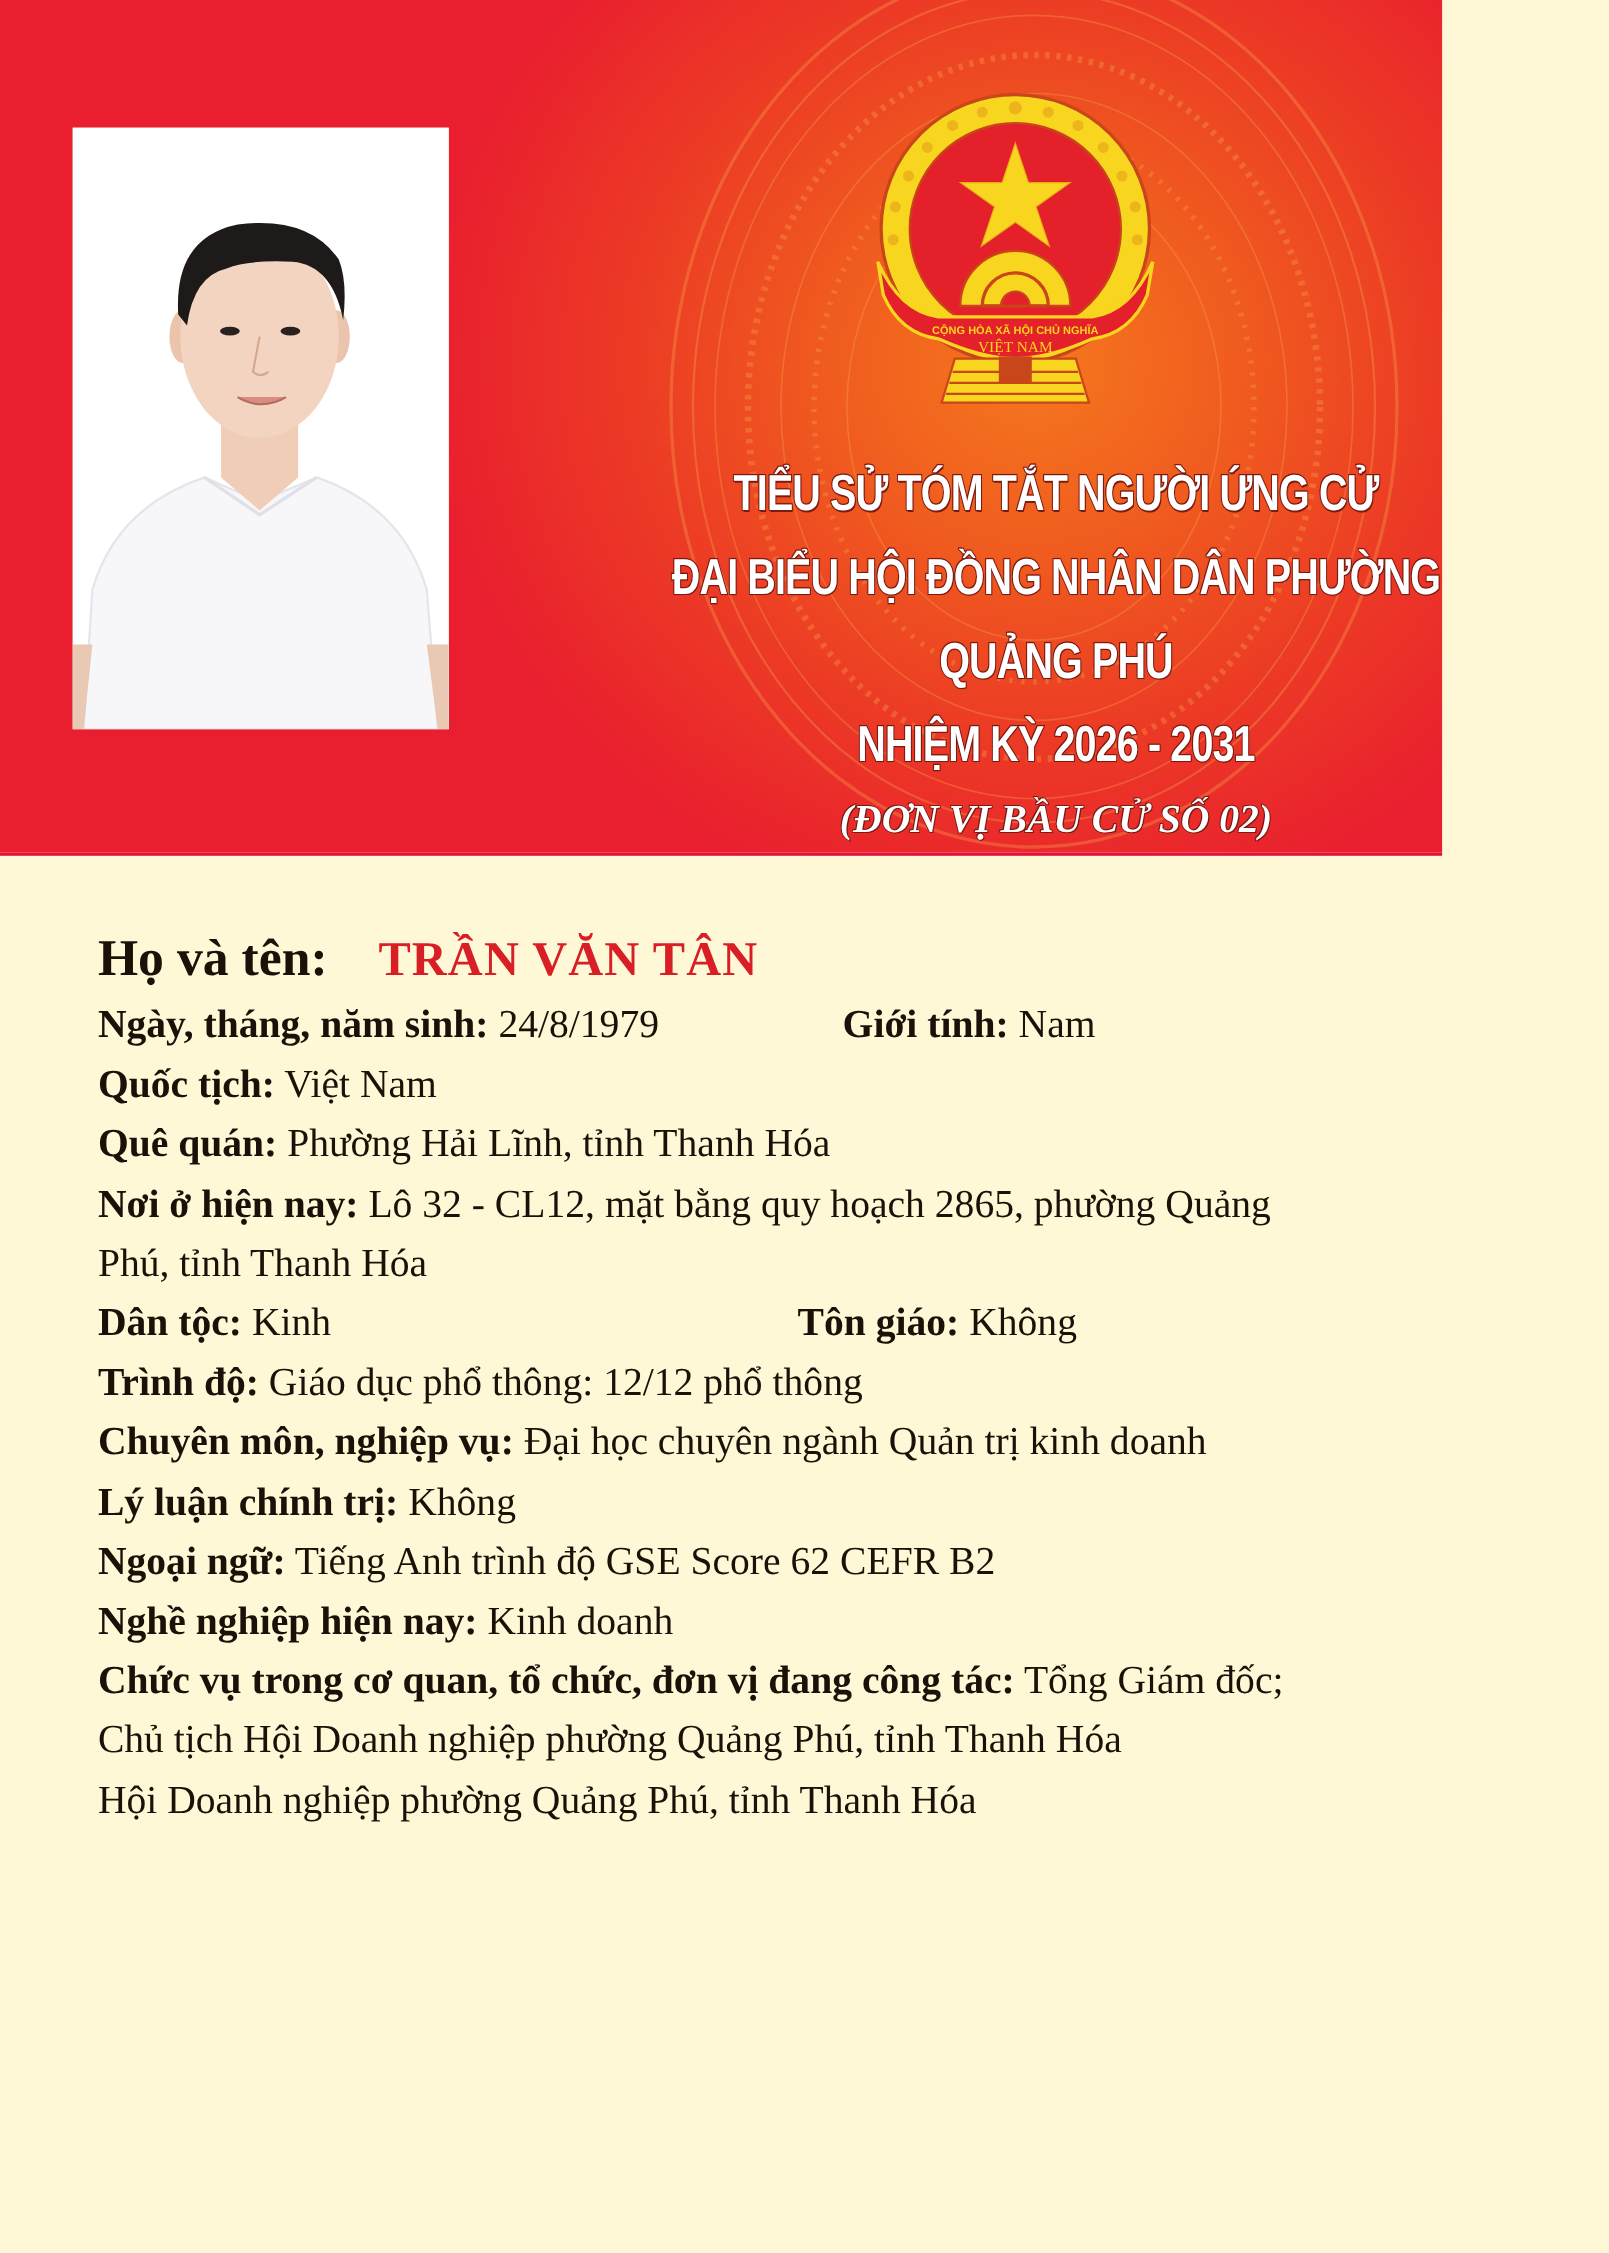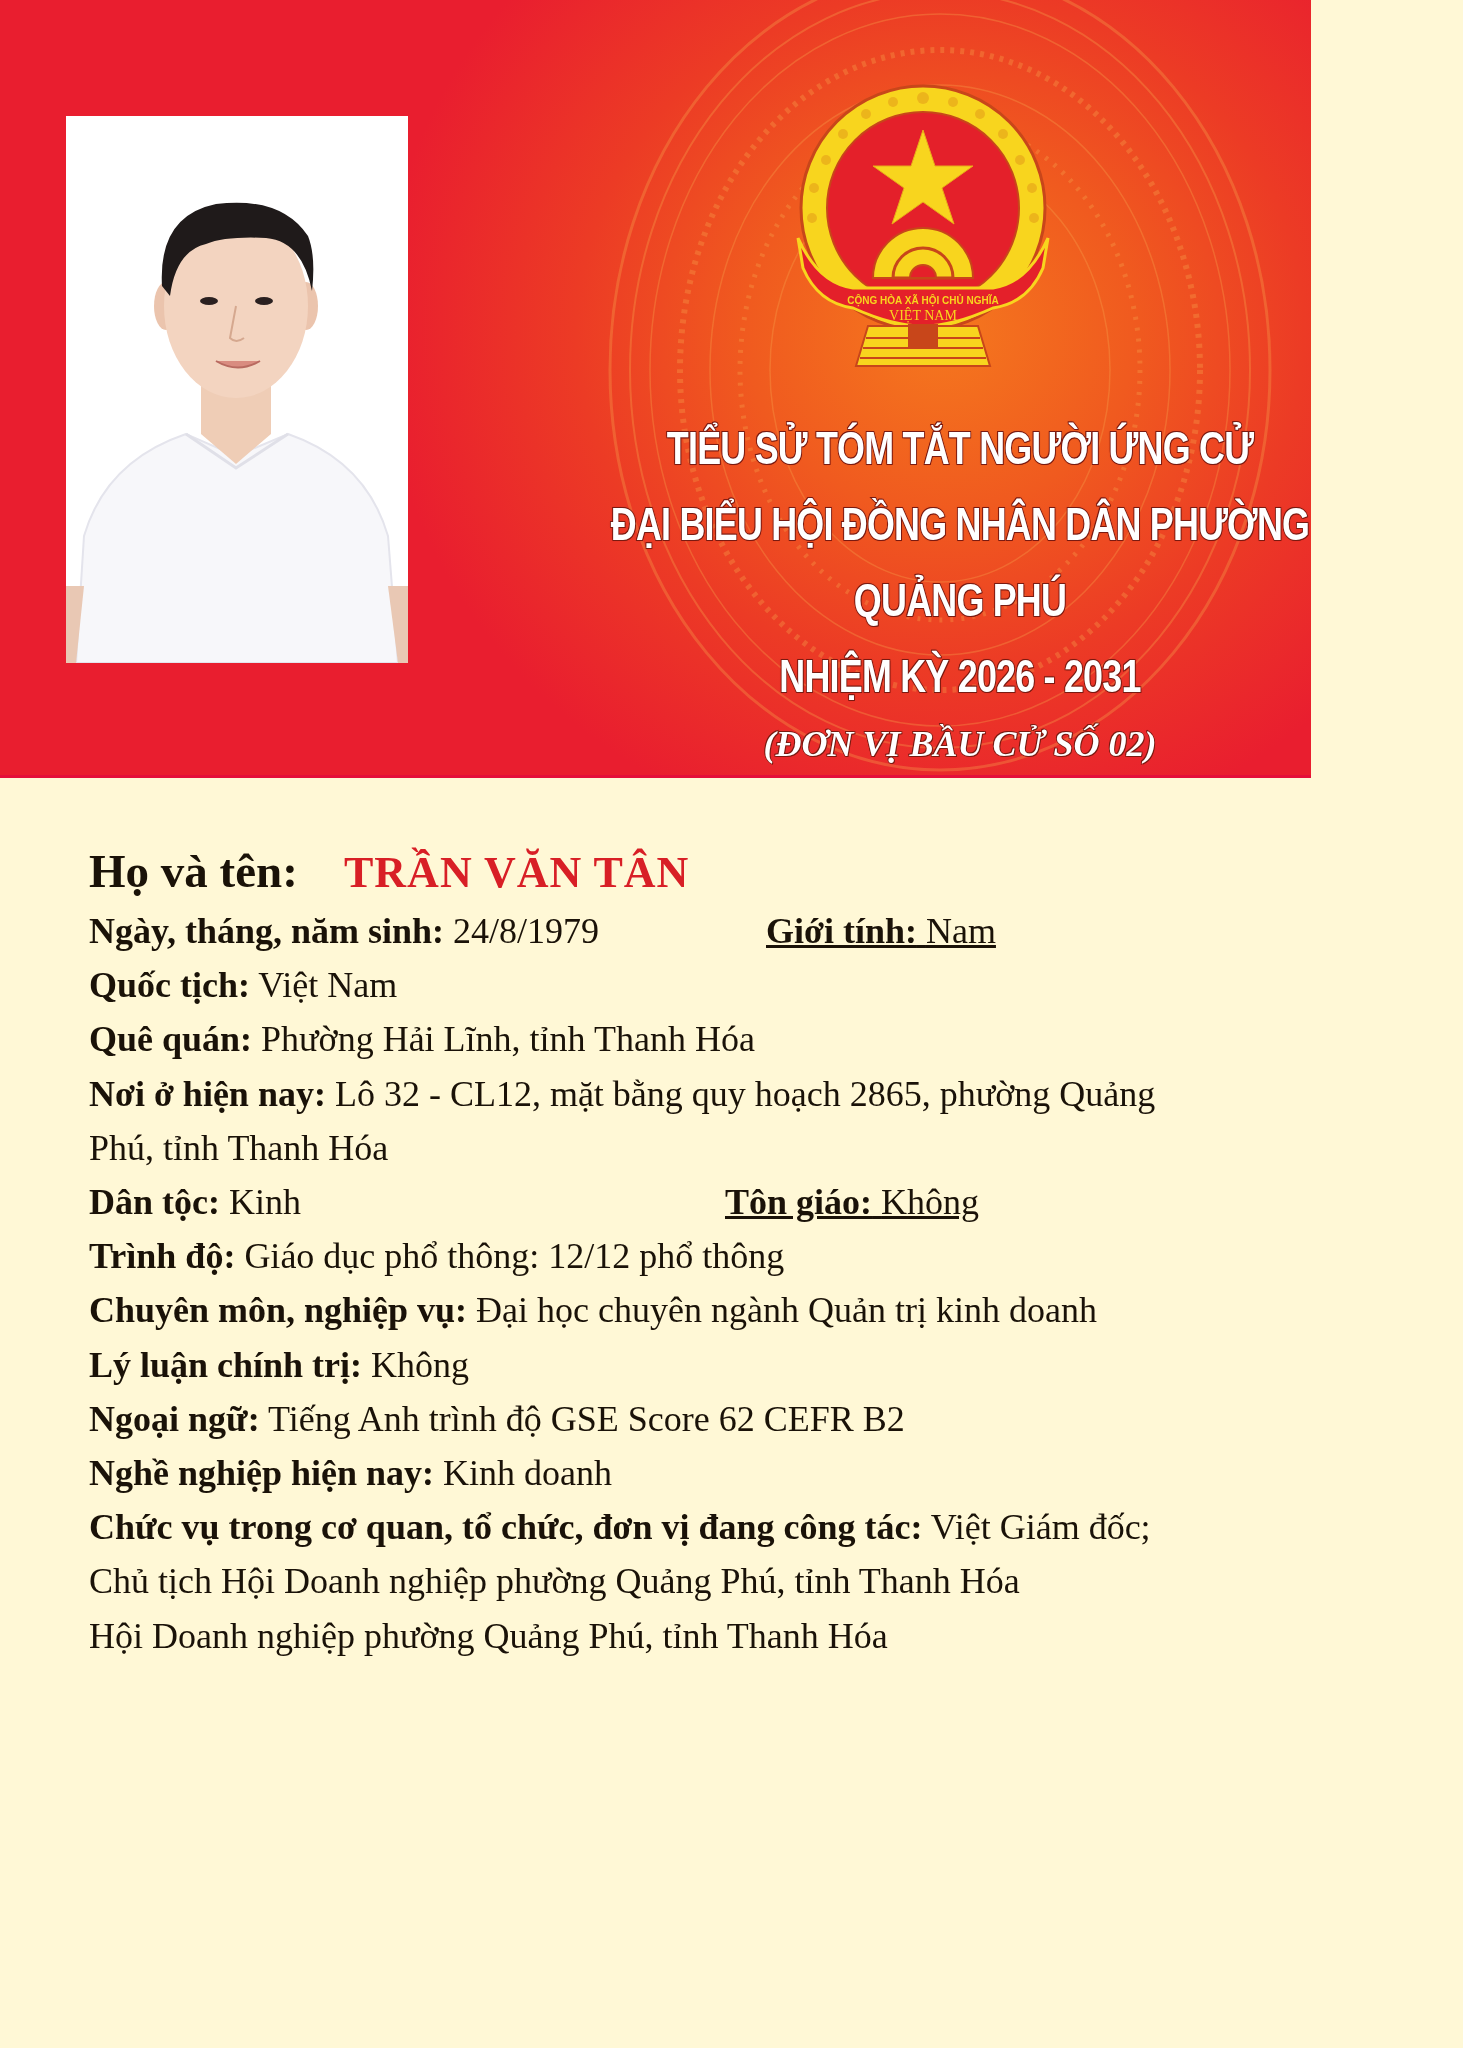--- a/index.html
+++ b/index.html
@@ -69,21 +69,21 @@
     .lbl { font-weight: bold; }
     .name-row { height: 66px; line-height: 66px; }
     .name-label { font-weight: bold; font-size: 47px; display: inline-block; width: 255px; vertical-align: baseline; }
     .name-value {
       color: #D81F26;
       font-weight: bold;
       font-size: 44px;
       letter-spacing: 1px;
       vertical-align: baseline;
     }
-    .col2 { position: absolute; text-decoration: underline; }
+    .col2 { position: absolute; }
   </style>
 </head>
 <body>
 
 <div class="banner">
 
   <svg class="rings" viewBox="0 0 680 820">
     <g fill="none" stroke="#F7A04A" stroke-opacity="0.35">
       <ellipse cx="340" cy="410" rx="330" ry="400" stroke-width="3"></ellipse>
       <ellipse cx="340" cy="410" rx="310" ry="378" stroke-width="2"></ellipse>
@@ -231,21 +231,21 @@
     <span>Tiếng Anh trình độ GSE Score 62 CEFR B2</span>
   </div>
 
   <div class="row">
     <span class="lbl">Nghề nghiệp hiện nay:</span>
     <span>Kinh doanh</span>
   </div>
 
   <div class="row">
     <span class="lbl">Chức vụ trong cơ quan, tổ chức, đơn vị đang công tác:</span>
-    <span>Việt Giám đốc;</span>
+    <span>Tổng Giám đốc;</span>
   </div>
   <div class="row">
     <span>Chủ tịch Hội Doanh nghiệp phường Quảng Phú, tỉnh Thanh Hóa</span>
   </div>
 
   <div class="row">
     <span>Hội Doanh nghiệp phường Quảng Phú, tỉnh Thanh Hóa</span>
   </div>
 </div>
 

